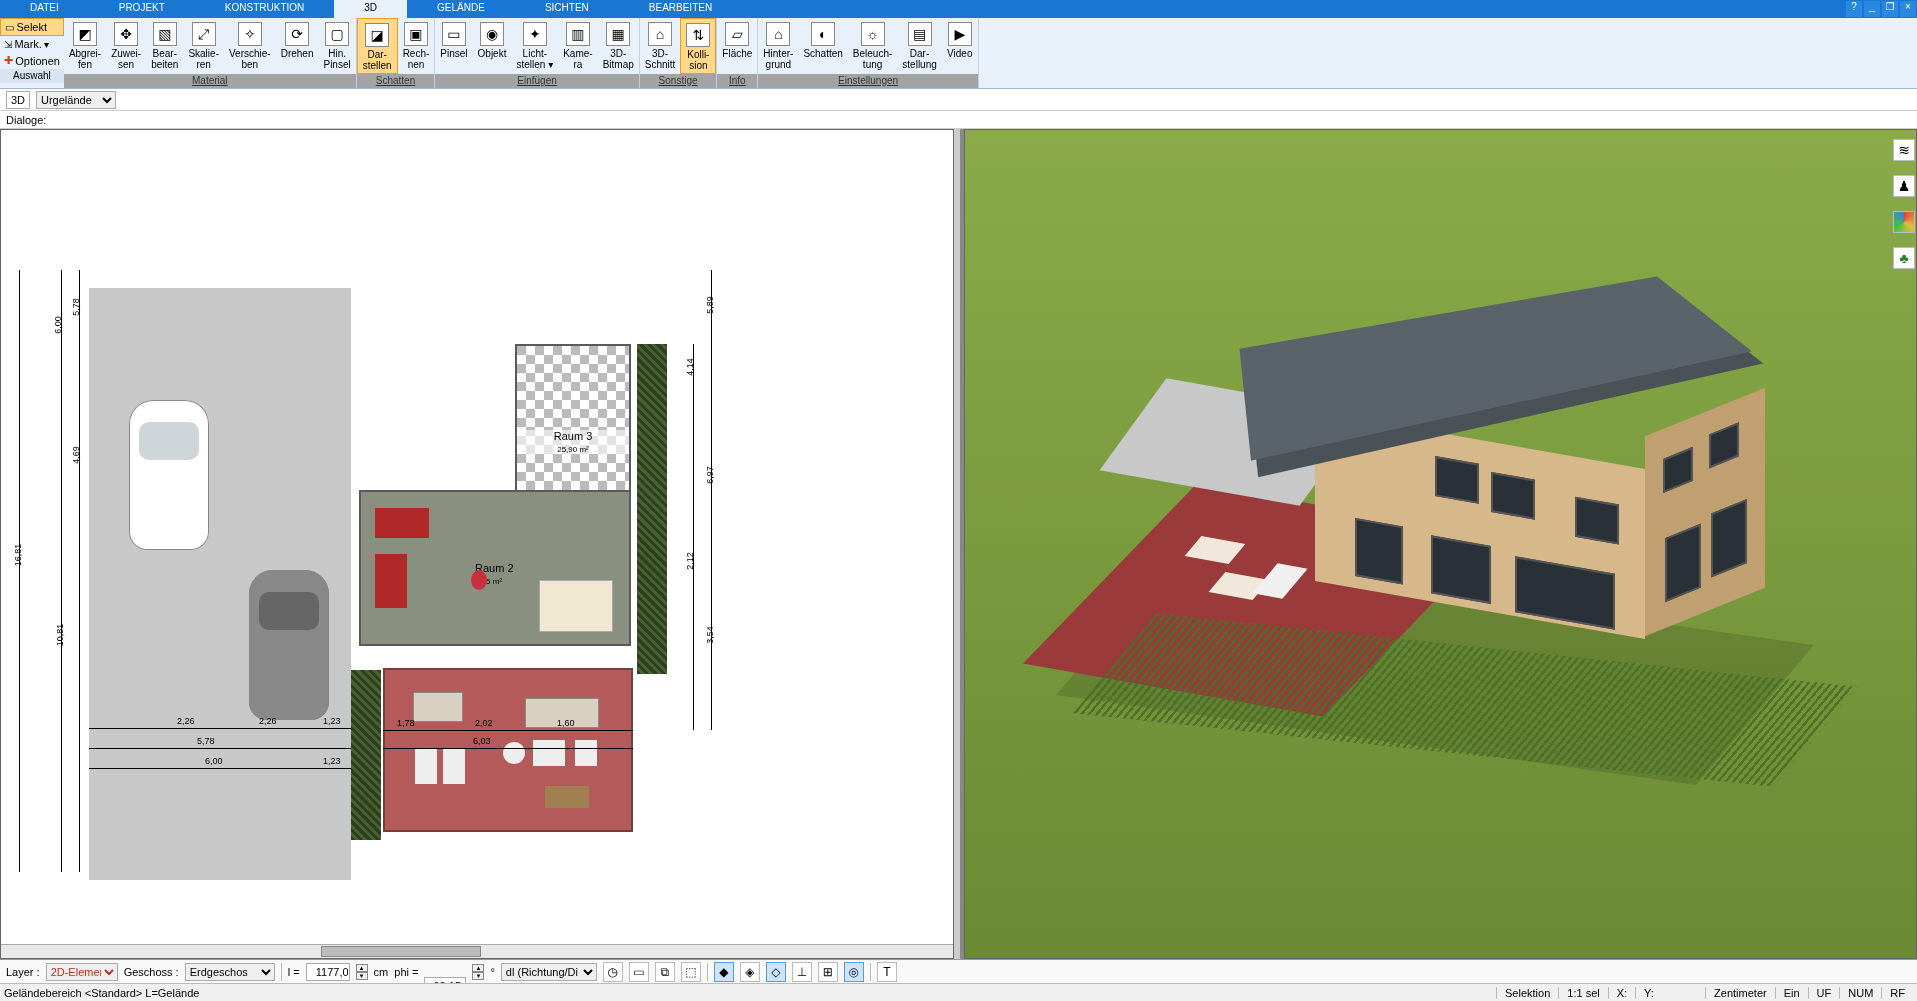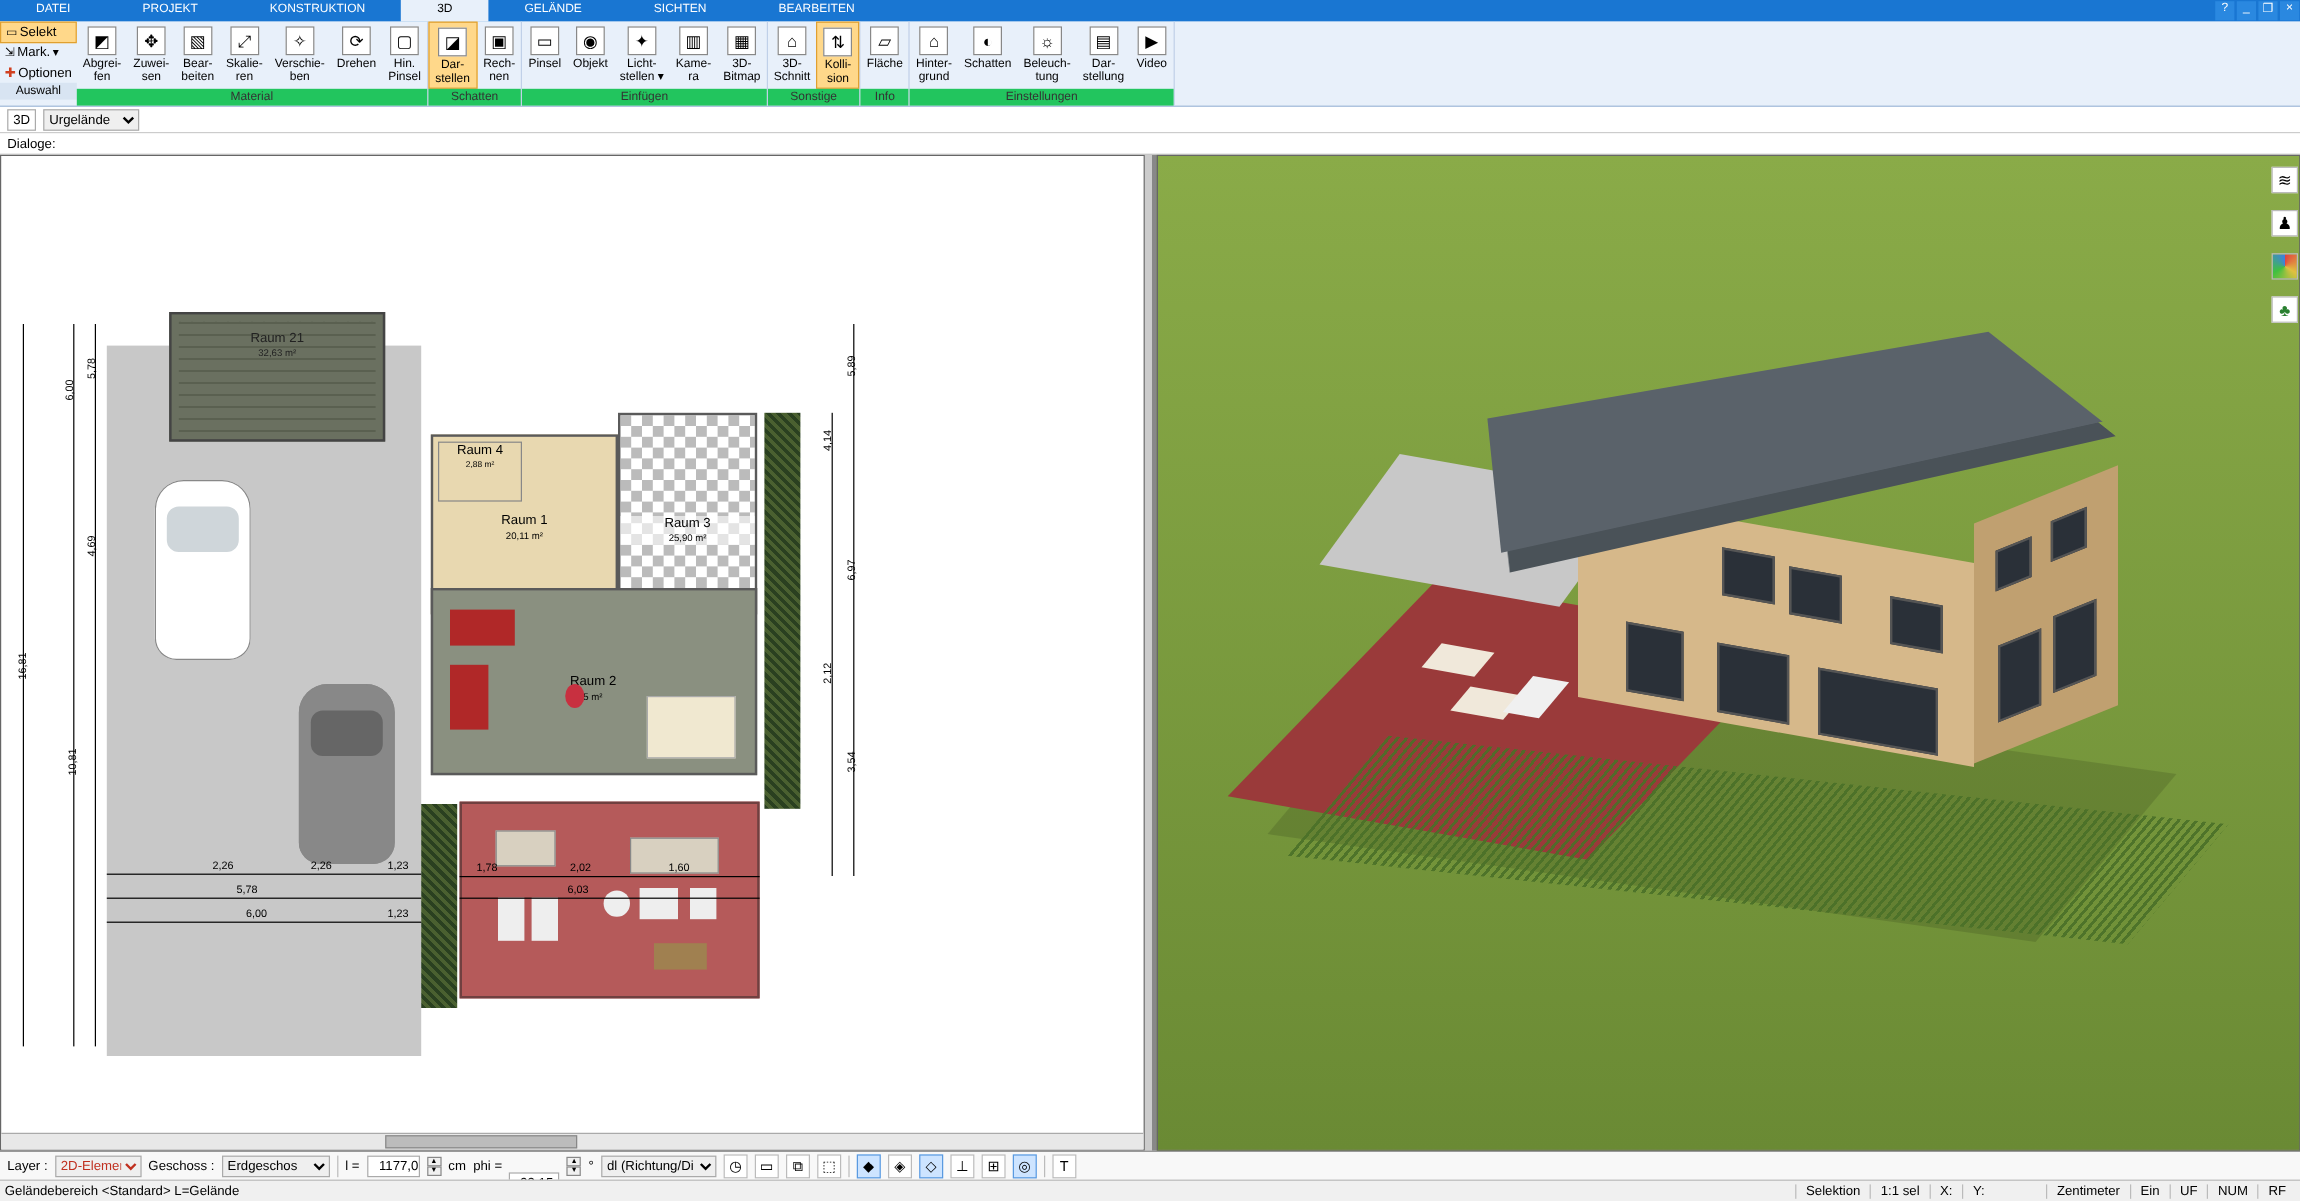--- a/index.html
+++ b/index.html
@@ -5,21 +5,21 @@
 * { margin:0; padding:0; box-sizing:border-box; font-family:"Segoe UI",Tahoma,sans-serif; font-size:11px; }
 body { width:1917px; height:1001px; background:#fff; overflow:hidden; display:flex; flex-direction:column; }
 .menubar { background:#1976d2; color:#fff; display:flex; align-items:stretch; height:18px; }
 .menubar .tab { padding:2px 30px; cursor:pointer; font-size:10px; }
 .menubar .tab.active { background:#e8f0fa; color:#000; }
 .menubar .spacer { flex:1; }
 .menubar .sysbtn { width:16px; height:16px; margin:1px; background:#2a88e0; font-size:10px; text-align:center; color:#fff; }
 .ribbon { background:#e8f0fa; display:flex; border-bottom:1px solid #a0b8d8; }
 .ribbon .panel { display:flex; flex-direction:column; border-right:1px solid #c0d0e8; }
 .ribbon .panel .buttons { display:flex; flex:1; }
-.ribbon .panel .label { text-align:center; font-size:10px; padding:1px 4px; color:#333; height:14px; background:#22c55e; }
+.ribbon .panel .label { text-align:center; font-size:10px; padding:1px 4px; color:#333; height:14px; background:#a3a3a3;text-decoration:underline; }
 .ribbon .rb { display:flex; flex-direction:column; align-items:center; justify-content:flex-start; padding:4px 5px 2px; min-width:36px; cursor:pointer; }
 .ribbon .rb.active { background:#ffd88a; border:1px solid #e0a030; }
 .ribbon .rb .icon { width:24px; height:24px; border:1px solid #888; background:#fff; margin-bottom:2px; display:flex; align-items:center; justify-content:center; font-size:14px; }
 .ribbon .rb .txt { font-size:10px; text-align:center; line-height:11px; max-width:46px; white-space:pre-line; }
 .auswahl { display:flex; flex-direction:column; }
 .auswahl .row { display:flex; align-items:center; padding:2px 4px; font-size:10px; gap:2px; }
 .auswahl .row.sel { background:#ffd88a; border:1px solid #e0a030; }
 .auswahl .label { text-align:center; font-size:10px; padding:1px; background:#d8e4f2; height:14px; }
 .secondbar { display:flex; align-items:center; height:22px; border-bottom:1px solid #ccc; padding:0 6px; gap:6px; }
 .secondbar select,.secondbar input { height:18px; font-size:11px; border:1px solid #aaa; }
@@ -235,35 +235,27 @@
 
 <div class="dialogbar">
   <span>Dialoge:</span>
 </div>
 
 <div class="workspace">
 
   <div class="pane2d">
     <div class="plan">
       <div class="driveway" style="left:88px;top:158px;width:262px;height:592px"></div>
-      <div class="carport" style="left:140px;top:130px;width:180px;height:108px">
-        <div style="position:absolute;inset:6px;background:repeating-linear-gradient(0deg,#5a6050 0 2px,#6a7060 2px 10px),repeating-linear-gradient(90deg,#5a6050 0 2px,transparent 2px 10px)"></div>
-        <div style="position:absolute;left:0;right:0;top:14px;text-align:center;color:#222;font-size:11px"><span>Raum 21</span><br><span style="font-size:8px">32,63 m²</span></div>
-      </div>
       <div class="car" style="left:128px;top:270px">
           <div class="wind"></div>
         </div>
       <div class="car" style="left:248px;top:440px;background:#888">
           <div class="wind" style="background:#666"></div>
         </div>
 
-      <div class="room" style="left:358px;top:232px;width:156px;height:150px;background:#e8d8b0">
-        <div style="position:absolute;left:4px;top:4px;width:70px;height:50px;border:1px solid #888;font-size:9px;text-align:center"><span>Raum 4</span><br><span style="font-size:7px">2,88 m²</span></div>
-        <div style="margin-top:64px"><span>Raum 1</span><br><span style="font-size:8px">20,11 m²</span></div>
-      </div>
       <div class="room" style="left:514px;top:214px;width:116px;height:168px;background:repeating-conic-gradient(#fff 0 25%,#bbb 0 50%) 0 0/18px 18px">
         <div style="background:rgba(255,255,255,.6);margin-top:84px"><span>Raum 3</span><br><span style="font-size:8px">25,90 m²</span></div>
       </div>
       <div class="room" style="left:358px;top:360px;width:272px;height:156px;background:#8a9080">
         <div style="position:absolute;left:14px;top:16px;width:54px;height:30px;background:#b02828"></div>
         <div style="position:absolute;left:14px;top:62px;width:32px;height:54px;background:#b02828"></div>
         <div style="position:absolute;left:110px;top:78px;width:16px;height:20px;background:#c83040;border-radius:50%"></div>
         <div style="margin-top:70px;margin-left:114px;text-align:left"><span>Raum 2</span><br><span style="font-size:8px">6,45 m²</span></div>
         <div style="position:absolute;right:16px;top:88px;width:74px;height:52px;background:#f0e8d0;border:1px solid #aaa"></div>
       </div>

